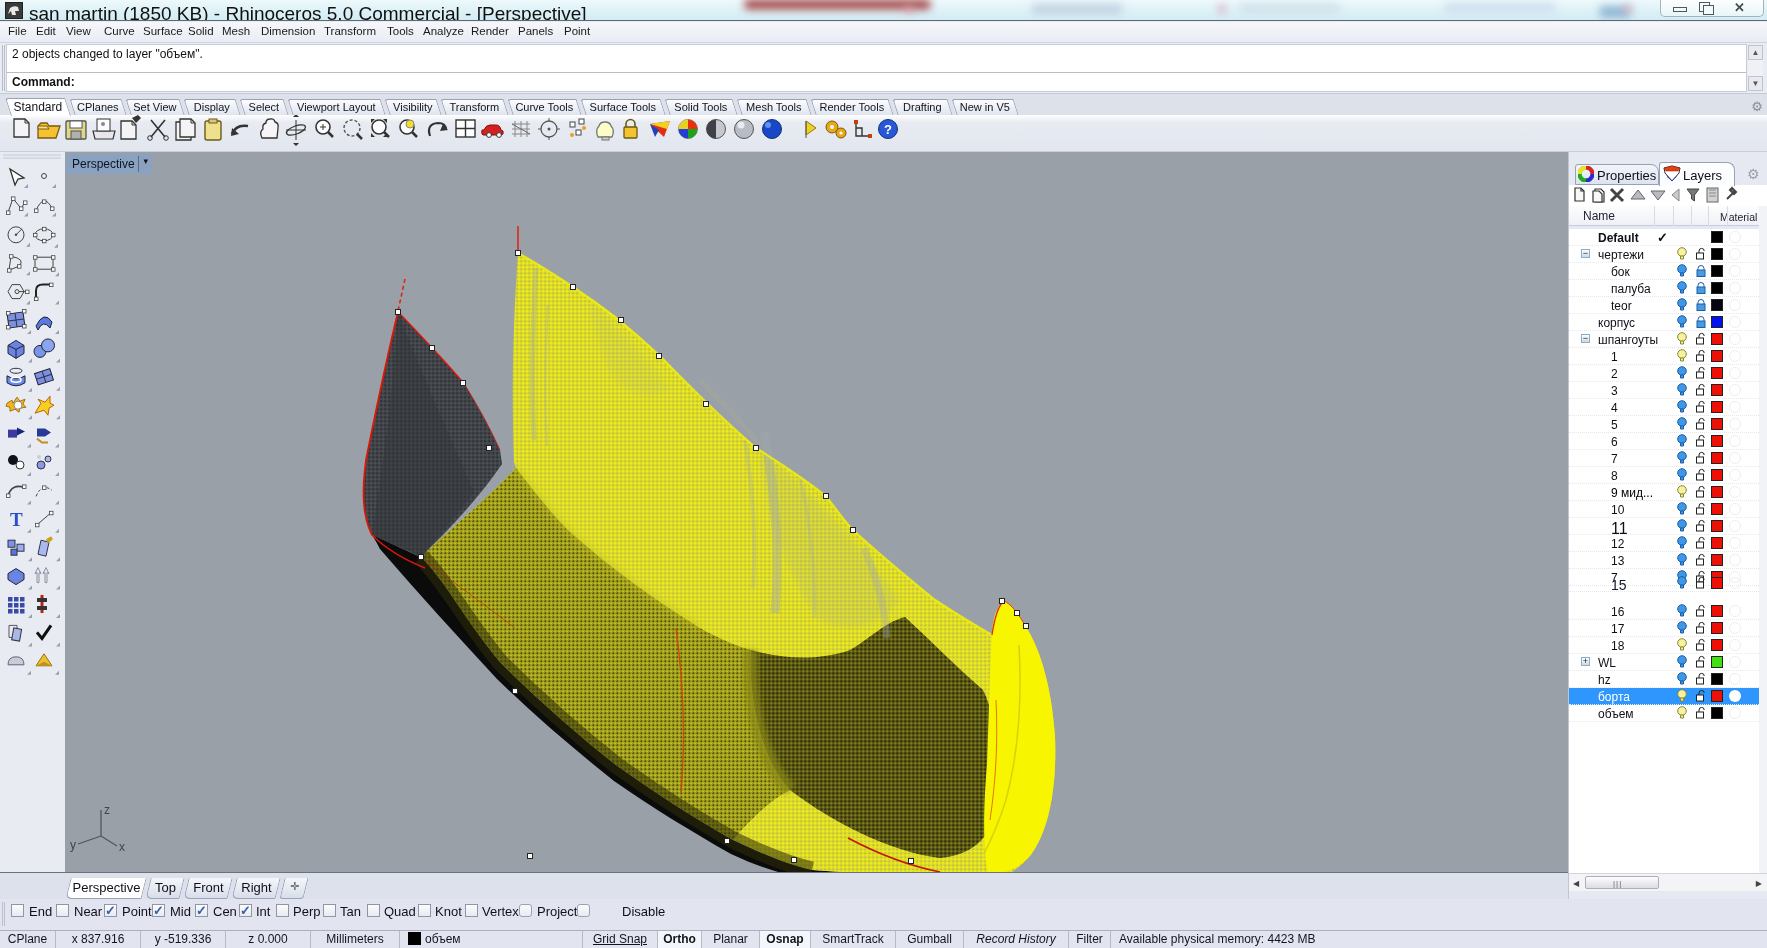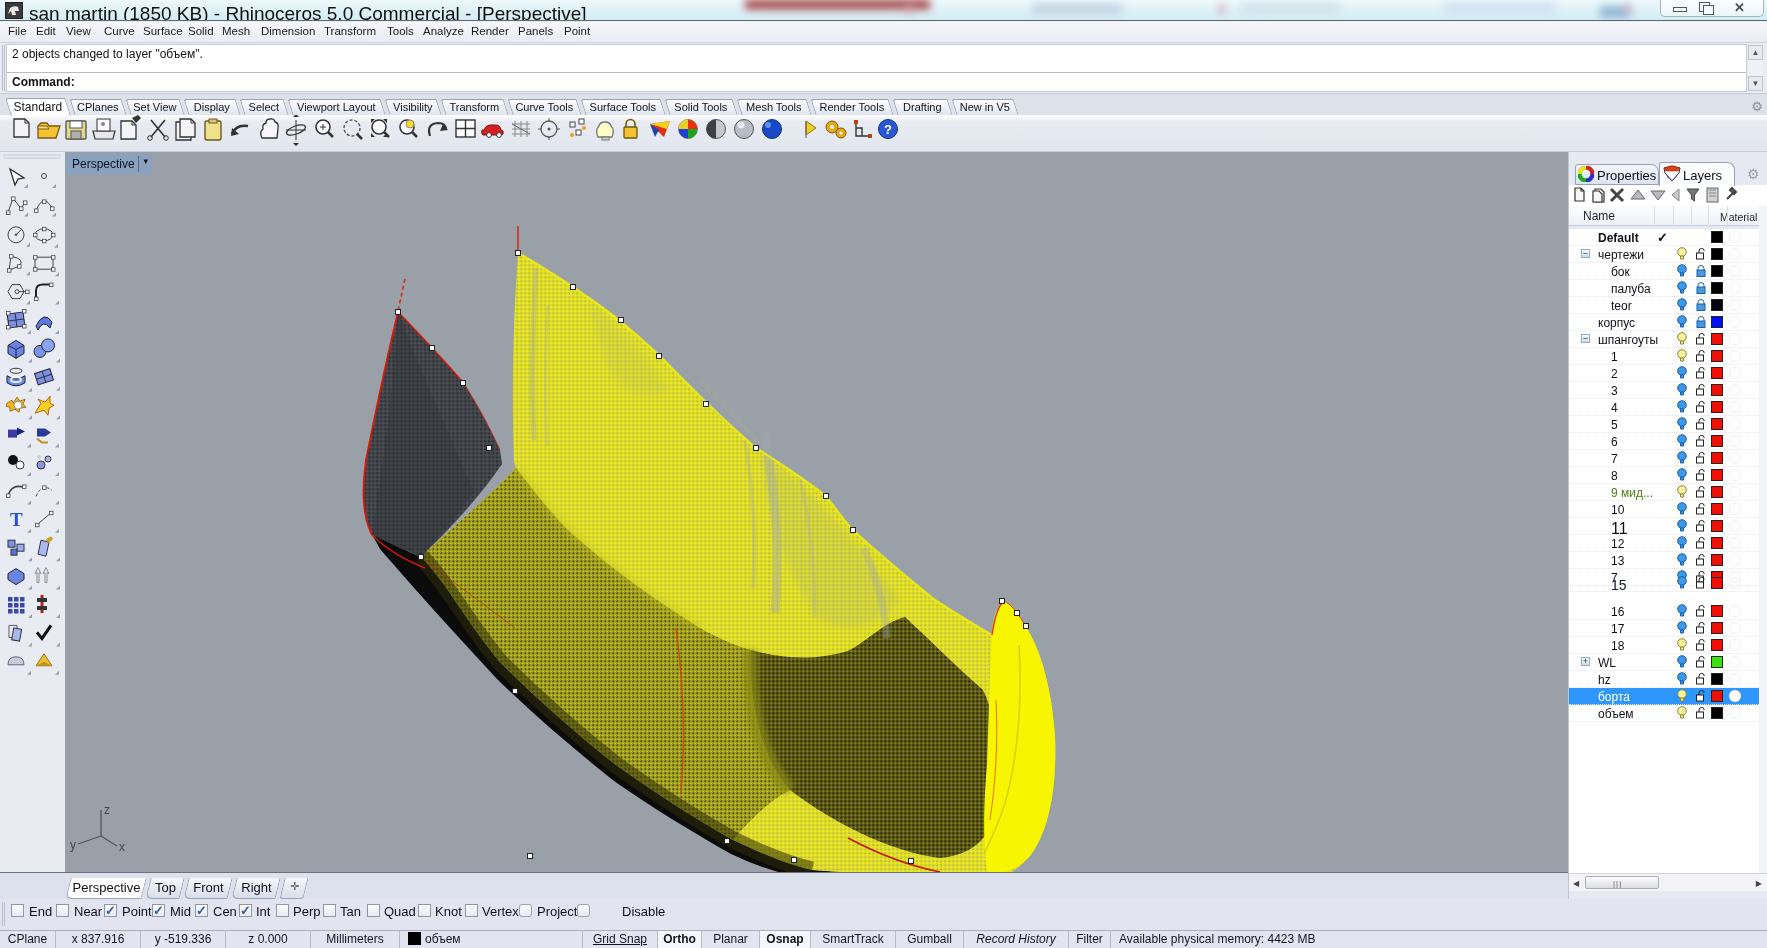--- a/index.html
+++ b/index.html
@@ -751,21 +751,21 @@
               <circle cx="6" cy="5" r="4.3" fill="#3f97e8" stroke="#1a5fa8"></circle>
               <path d="M4.5 9 h3 v3 h-3 z" fill="#3f97e8" stroke="#1a5fa8"></path>
             </svg></span>
           <span style="position:absolute;left:126px;top:1px"><svg width="12" height="14" viewBox="0 0 12 14">
               <path d="M4 6 V4 a2.6 2.6 0 0 1 5.2 0" fill="none" stroke="#222"></path>
               <rect x="1.5" y="6" width="7" height="6" fill="#fff" stroke="#222"></rect>
             </svg></span>
           <span style="position:absolute;left:142px;top:2px;width:12px;height:12px;background:#ee1005;border:1px solid #222"></span>
           <span style="position:absolute;left:160px;top:2px;width:12px;height:12px;border-radius:50%;border:1px solid #eceef0;"></span>
         </div>
-        <div style="position:absolute;left:0;top:255px;width:190px;height:17px;color:#4d7c0f;border-bottom:1px dotted #e6e8ec;font-size:12px">
+        <div style="position:absolute;left:0;top:255px;width:190px;height:17px;color:#000000;border-bottom:1px dotted #e6e8ec;font-size:12px">
           <span style="position:absolute;left:42px;top:2px;">9 мид...</span>
           <span style="position:absolute;left:107px;top:1px"><svg width="12" height="14" viewBox="0 0 12 14">
               <circle cx="6" cy="5" r="4.3" fill="#f6f2a0" stroke="#8a8830"></circle>
               <path d="M4.5 9 h3 v3 h-3 z" fill="#f0eda0" stroke="#8a8830"></path>
             </svg></span>
           <span style="position:absolute;left:126px;top:1px"><svg width="12" height="14" viewBox="0 0 12 14">
               <path d="M4 6 V4 a2.6 2.6 0 0 1 5.2 0" fill="none" stroke="#222"></path>
               <rect x="1.5" y="6" width="7" height="6" fill="#fff" stroke="#222"></rect>
             </svg></span>
           <span style="position:absolute;left:142px;top:2px;width:12px;height:12px;background:#ee1005;border:1px solid #222"></span>

